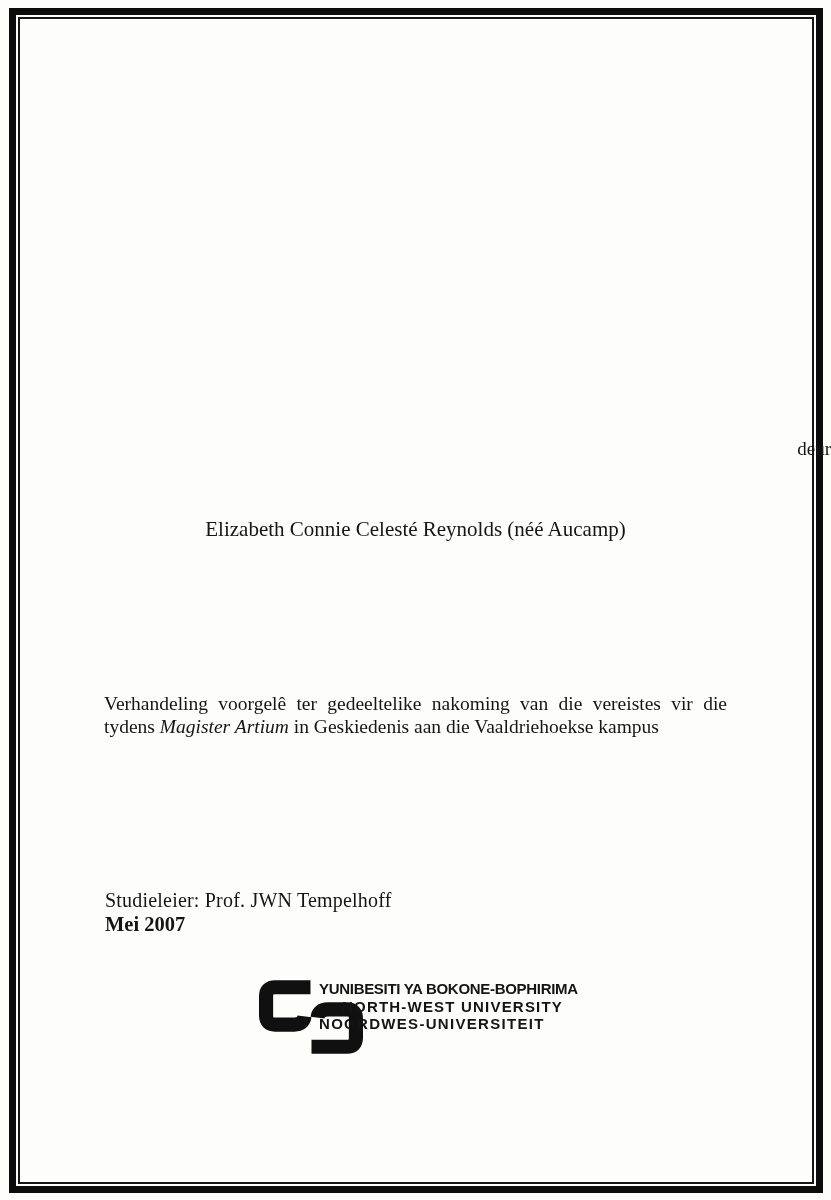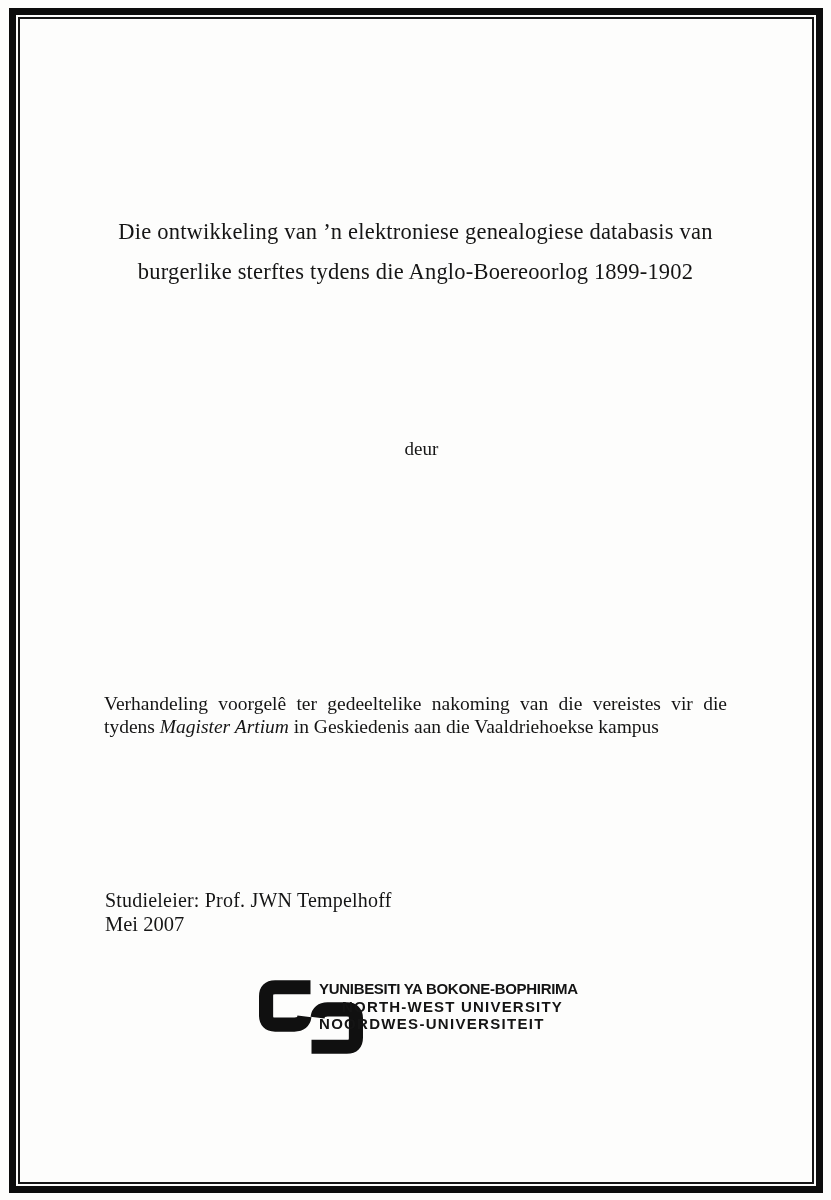--- a/index.html
+++ b/index.html
@@ -35,21 +35,21 @@
     text-align: center;
     font-size: 22.5px;
     line-height: 40px;
     white-space: pre-line;
     letter-spacing: 0.2px;
   }
   .byline-label {
     position: absolute;
     top: 439px;
     left: 12px; right: 0;
-    text-align: center;
+    text-align: right;
     font-size: 19px;
     line-height: 20px;
   }
   .author-name {
     position: absolute;
     top: 517px;
     left: 0; right: 0;
     text-align: center;
     font-size: 21px;
     line-height: 24px;
@@ -75,20 +75,21 @@
     font-size: 20px;
     line-height: 23px;
     letter-spacing: 0.2px;
   }
   .date-line {
     position: absolute;
     top: 913px;
     left: 105px;
     font-size: 20.5px;
     line-height: 23px;
+    font-weight: bold;
   }
   .nwu-logo {
     position: absolute;
     top: 0; left: 0;
     width: 831px; height: 996px;
     pointer-events: none;
   }
   .nwu-logo-mark {
     position: absolute;
     top: 979px;
@@ -114,25 +115,24 @@
 </style>
 </head>
 <body>
 
 <div class="page">
 
   <div class="frame-outer">
     <div class="frame-inner"></div>
   </div>
 
-  <div class="thesis-title">Die ontwikkeling van ’n elektroniese genealogiese databasis van
-burgerlike sterftes tydens die Anglo-Boereoorlog 1899-1902</div>
 
   <div class="byline-label">deur</div>
 
+  <div class="author-name">Elizabeth Connie Celesté Reynolds (néé Aucamp)</div>
 
   <div class="degree-statement">
     <span class="line justified">Verhandeling voorgelê ter gedeeltelike nakoming van die vereistes vir die</span>
     <span class="line"><span>tydens </span><span class="italic">Magister Artium</span><span> in Geskiedenis aan die Vaaldriehoekse kampus</span></span>
   </div>
 
   <div class="supervisor-line">Studieleier: Prof. JWN Tempelhoff</div>
 
   <div class="date-line">Mei 2007</div>
 

